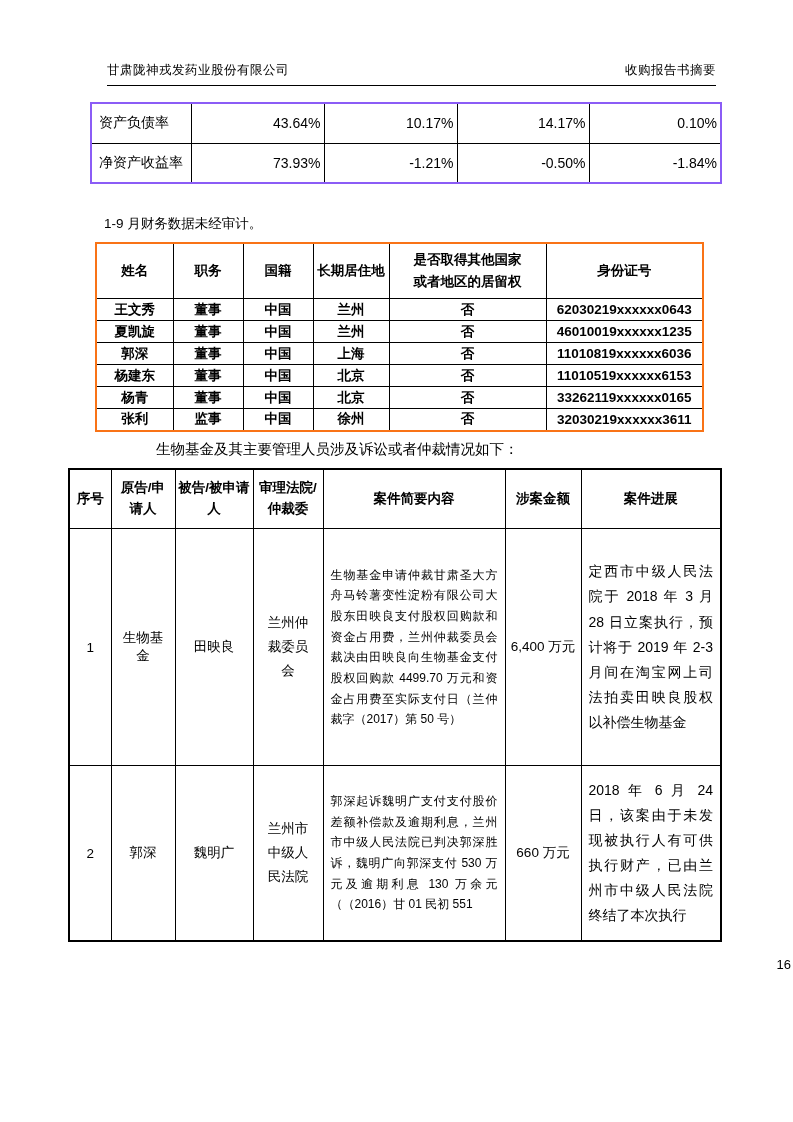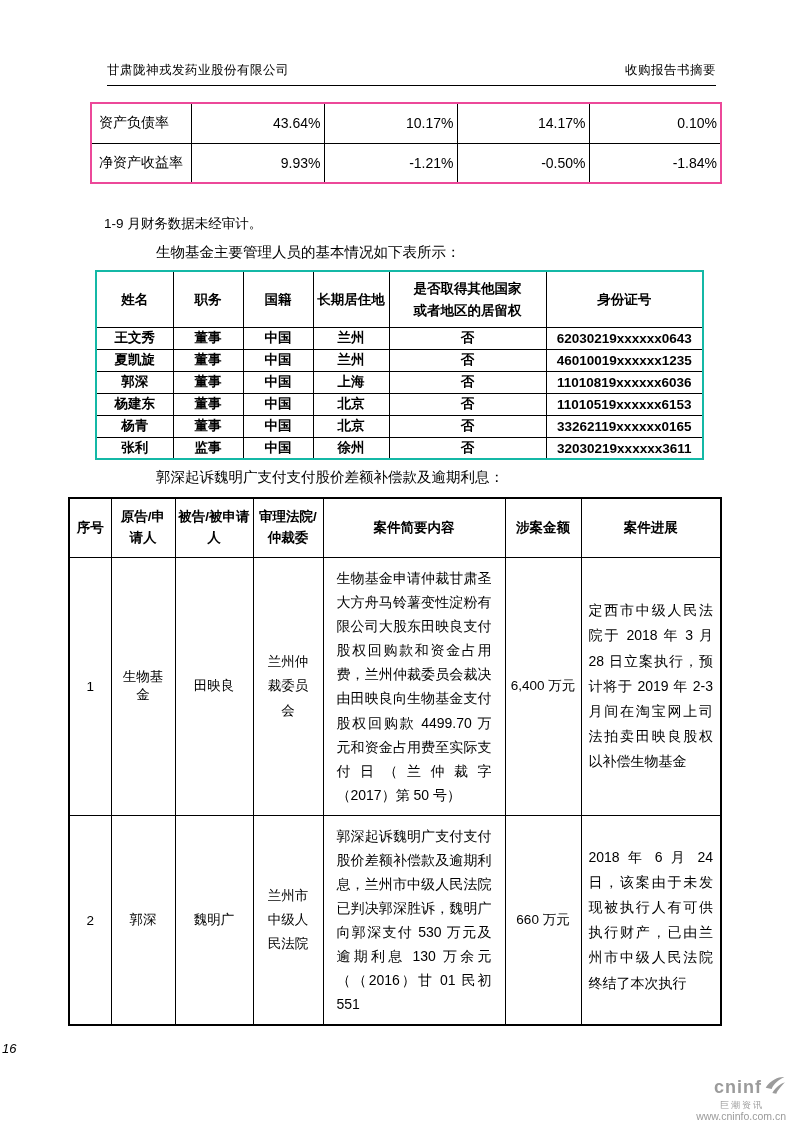--- a/index.html
+++ b/index.html
@@ -31,21 +31,21 @@
 
   
   table { border-collapse: collapse; table-layout: fixed; }
   td, th { border: 1px solid #000; vertical-align: middle; }
   th { font-weight: bold; }
 
   
   .fin-table {
     margin: 16px 0 0 88px;
     width: 630px;
-    border: 2px solid #ec4899;
+    border: 2px solid #8b5cf6;
     font-size: 14px;
   }
   .fin-table tr { height: 40px; }
   .fin-table .lbl { text-align: left; padding-left: 7px; }
   .fin-table .val { text-align: right; padding-right: 3px; }
 
   
   .note {
     margin: 7px 75px 0 102px;
     font-size: 13.5px;
@@ -67,60 +67,59 @@
     margin: 7px 75px 0 102px;
     font-size: 14.5px;
     line-height: 1.5;
     text-indent: 52px;
   }
 
   
   .mgr-table {
     margin: 7px 0 0 93px;
     width: 607px;
-    border: 2px solid #14b8a6;
+    border: 2px solid #f97316;
     font-size: 13.5px;
     text-align: center;
   }
   .mgr-table th { height: 56px; line-height: 1.6; font-size: 13.5px; }
   .mgr-table th.permit { padding: 0 24px; }
   .mgr-table td { height: 22px; font-weight: bold; }
 
   
   .lit-table {
     margin: 8px 0 0 66px;
     width: 652px;
     border: 2px solid #000;
     font-size: 13.5px;
     text-align: center;
   }
   .lit-table th { height: 56px; line-height: 1.55; padding: 0 2px; }
   .lit-table th.c-plaintiff, .lit-table td.c-plaintiff { padding: 8px 7px; }
   .lit-table td.c-court { padding: 0 12px; line-height: 1.8; }
   .lit-table td.c-content {
     text-align: justify;
-    padding: 8px 13px;
-    font-size: 14px;
+    padding: 8px 7px;
+    font-size: 12px;
     line-height: 1.72;
   }
   .lit-table td.c-progress {
     text-align: justify;
     padding: 8px 7px;
     font-size: 14px;
     line-height: 1.8;
   }
   .lit-table tr.case-1 { height: 237px; }
   .lit-table tr.case-2 { height: 175px; }
 
   
   .page-number {
     margin-top: 15px;
-    text-align: left;
+    text-align: right;
     font-size: 13px;
-    font-style: italic;
   }
   .cninfo-logo {
     position: absolute;
     right: 3px;
     bottom: 8px;
     text-align: right;
     color: #9b9b9b;
     line-height: 1.15;
     padding-right: 2px;
   }
@@ -155,32 +154,31 @@
     <tbody>
         <tr>
       <td class="lbl">资产负债率</td>
       <td class="val">43.64%</td>
       <td class="val">10.17%</td>
       <td class="val">14.17%</td>
       <td class="val">0.10%</td>
     </tr>
     <tr>
       <td class="lbl">净资产收益率</td>
-      <td class="val">9.93%</td>
+      <td class="val">73.93%</td>
       <td class="val">-1.21%</td>
       <td class="val">-0.50%</td>
       <td class="val">-1.84%</td>
     </tr>
   </tbody>
     </table>
 
   <p class="note"><span class="indent"></span><br><span>1-9 月财务数据未经审计。</span></p>
 
 
-  <p class="intro">生物基金主要管理人员的基本情况如下表所示：</p>
 
   <table class="mgr-table">
     <colgroup>
         <col style="width:77px">
         <col style="width:70px">
         <col style="width:70px">
         <col style="width:76px">
         <col style="width:157px">
         <col style="width:157px">
       </colgroup>
@@ -237,21 +235,21 @@
       <td>张利</td>
       <td>监事</td>
       <td>中国</td>
       <td>徐州</td>
       <td>否</td>
       <td>32030219xxxxxx3611</td>
     </tr>
   </tbody>
     </table>
 
-  <p class="intro">郭深起诉魏明广支付支付股价差额补偿款及逾期利息：</p>
+  <p class="intro">生物基金及其主要管理人员涉及诉讼或者仲裁情况如下：</p>
 
   <table class="lit-table">
     <colgroup>
         <col style="width:42px">
         <col style="width:64px">
         <col style="width:78px">
         <col style="width:70px">
         <col style="width:182px">
         <col style="width:76px">
         <col style="width:140px">
@@ -282,27 +280,14 @@
       <td class="c-court">兰州市中级人民法院</td>
       <td class="c-content">郭深起诉魏明广支付支付股价差额补偿款及逾期利息，兰州市中级人民法院已判决郭深胜诉，魏明广向郭深支付 530 万元及逾期利息 130 万余元（（2016）甘 01 民初 551</td>
       <td>660 万元</td>
       <td class="c-progress">2018 年 6 月 24 日，该案由于未发现被执行人有可供执行财产，已由兰州市中级人民法院终结了本次执行</td>
     </tr>
   </tbody>
     </table>
 
   <div class="page-number">16</div>
 
-  <div class="cninfo-logo">
-    <div class="cninfo-top">
-      <span class="cninfo-wordmark">cninf</span>
-      <span>
-        <svg width="22" height="20" viewBox="0 0 32 30" fill="#9b9b9b" xmlns="http://www.w3.org/2000/svg">
-          <path d="M2 19 C10 6 24 2 30 3 C22 7 14 13 11 21 Z"></path>
-          <path d="M12 27 C17 18 27 12 31 11 C26 16 20 23 18 28 Z"></path>
-        </svg>
-      </span>
-    </div>
-    <div class="cninfo-name">巨潮资讯</div>
-    <div class="cninfo-url">www.cninfo.com.cn</div>
-  </div>
 
 </div>
 
 </body></html>

